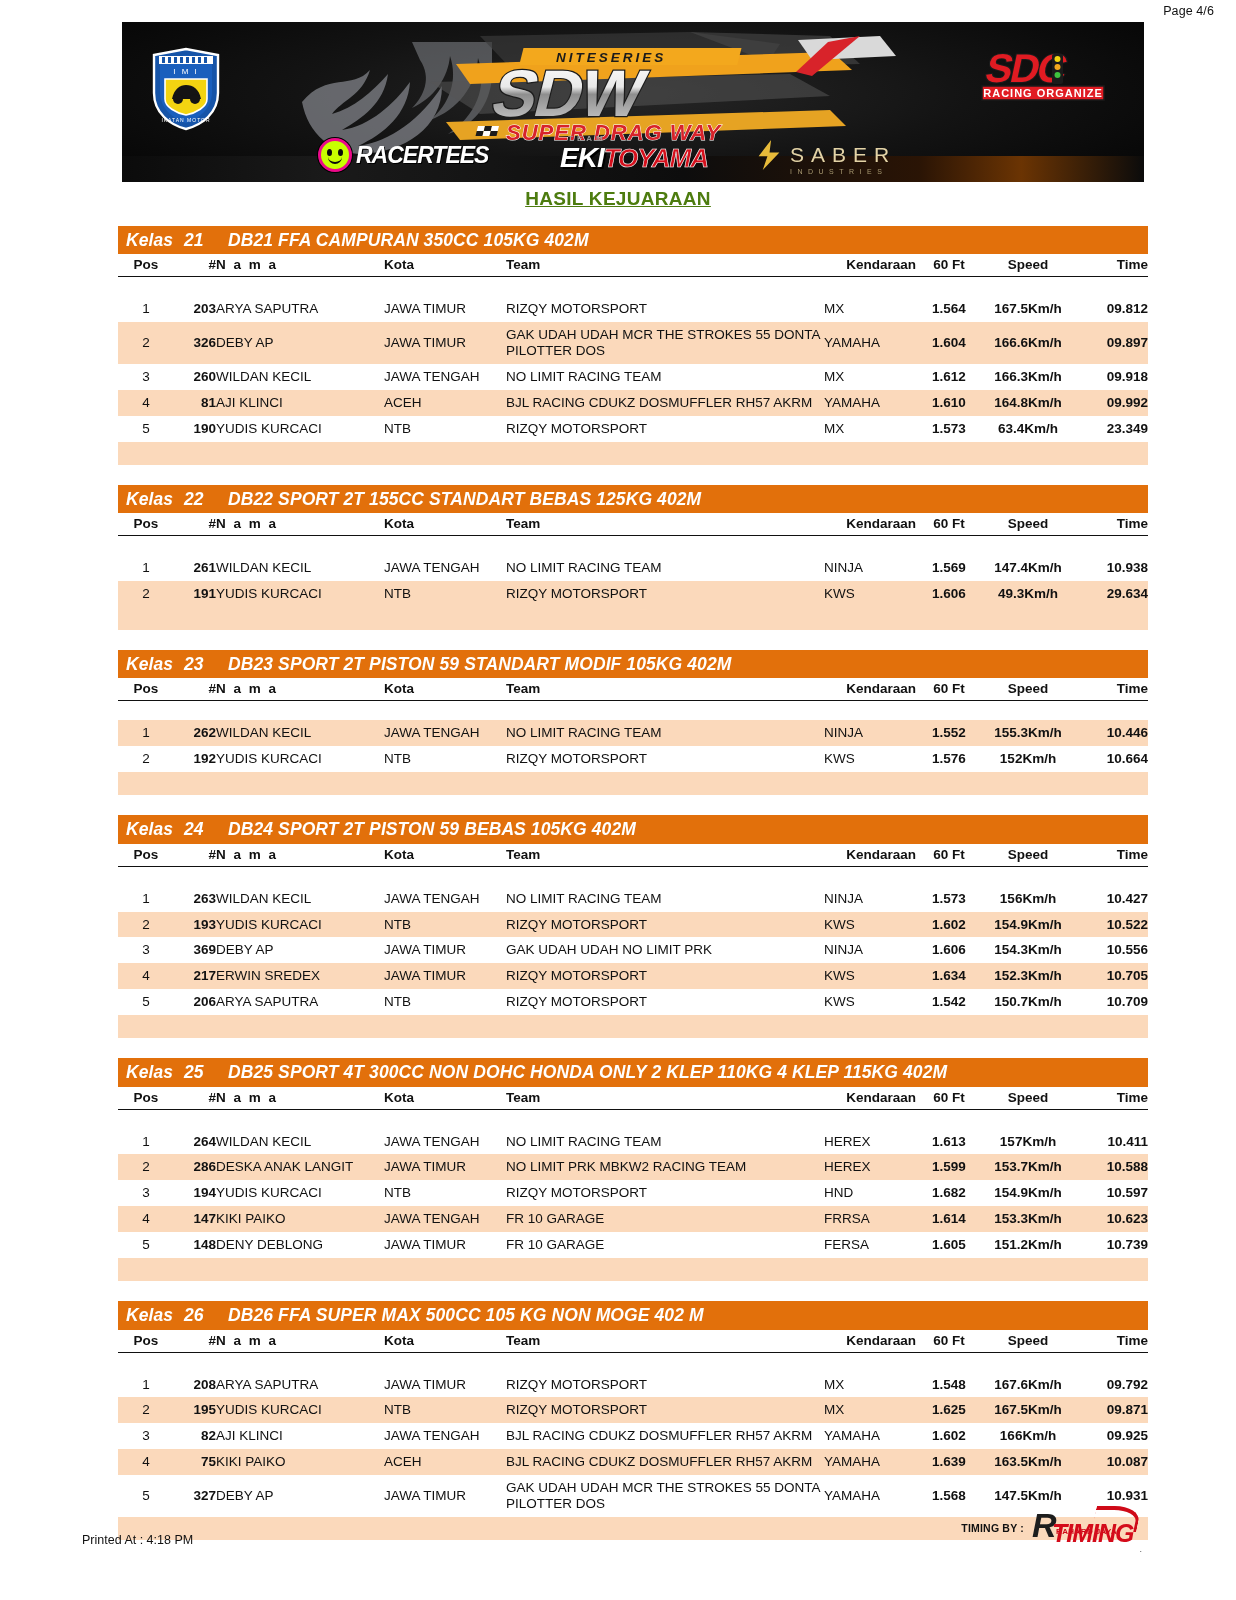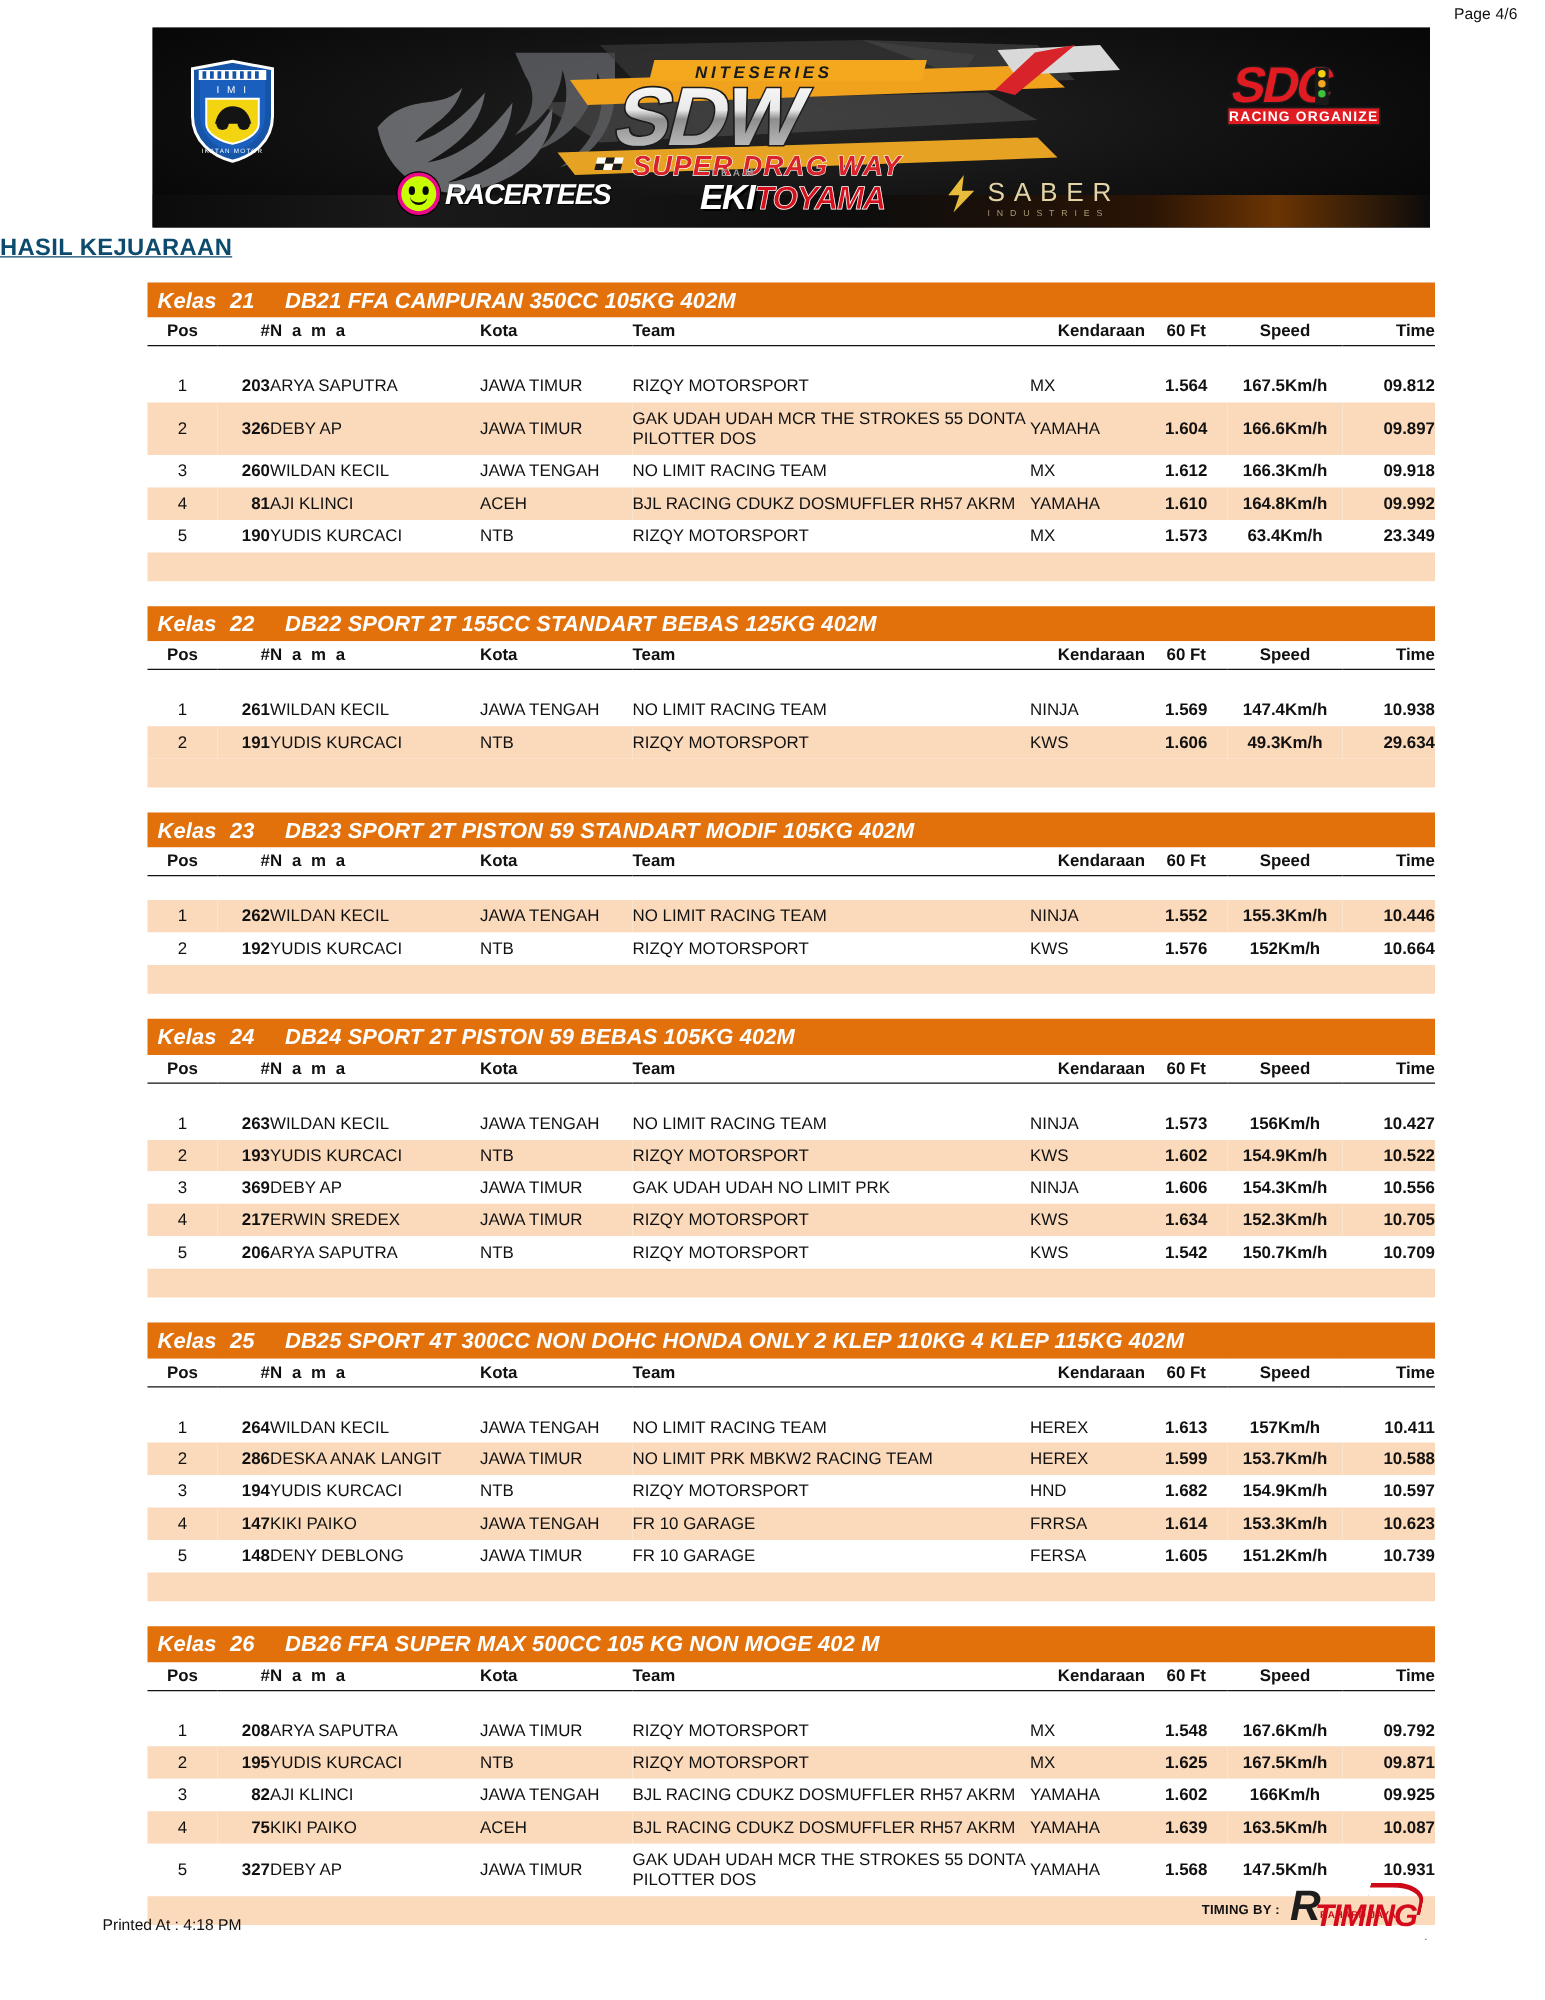--- a/index.html
+++ b/index.html
@@ -75,22 +75,22 @@
   .saber-bolt{
     width:26px;height:30px;background:#e8bb3a;
     clip-path:polygon(58% 0,10% 54%,44% 54%,26% 100%,90% 42%,52% 42%);
     margin-right:8px;
   }
   .saber-word{color:#e3d3a6;font-size:21px;letter-spacing:7px;font-family:"Liberation Sans",sans-serif;}
   .saber-sub{position:absolute;left:34px;bottom:3px;color:#a89a72;font-size:7px;letter-spacing:5.5px;}
 
   
   .doc-title{
-    position:absolute;left:0;right:0;top:188px;text-align:left;
-    font-size:19px;font-weight:bold;color:#0c4a6e;
+    position:absolute;left:0;right:0;top:188px;text-align:center;
+    font-size:19px;font-weight:bold;color:#4d7c0f;
     text-decoration:underline;letter-spacing:.3px;
   }
 
   
   .content{position:absolute;left:118px;top:226px;width:1030px;}
 
   .klass{margin-bottom:0;}
   .klass + .klass{margin-top:20px;}
 
   .klass-hdr{

